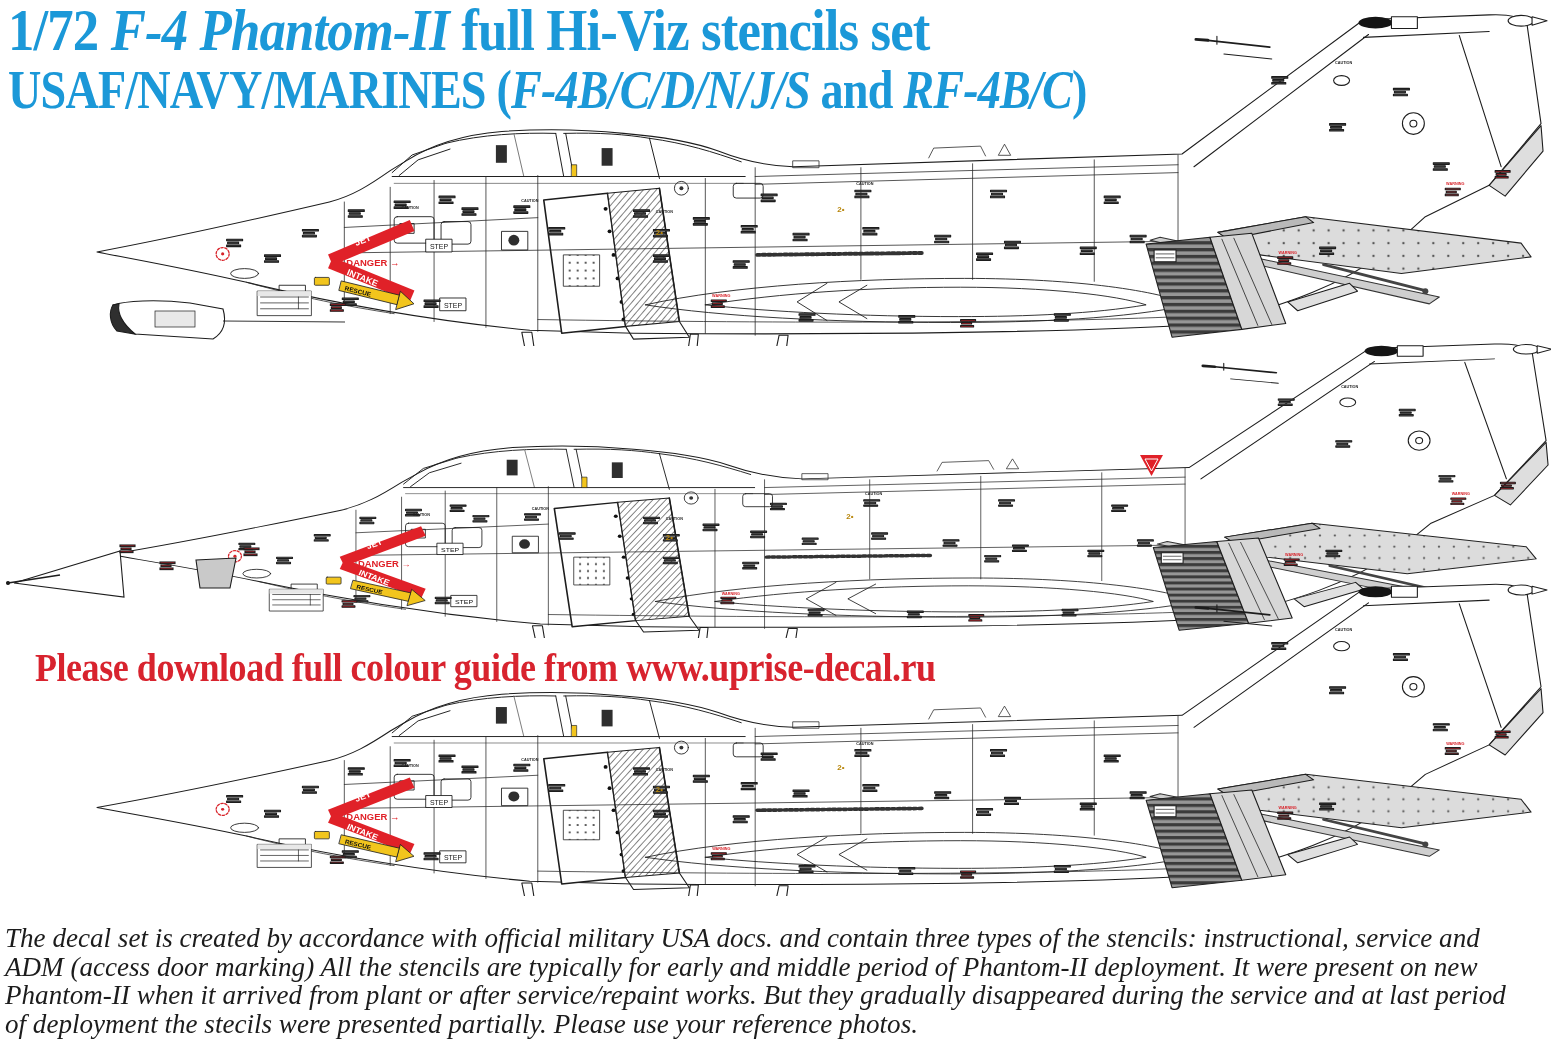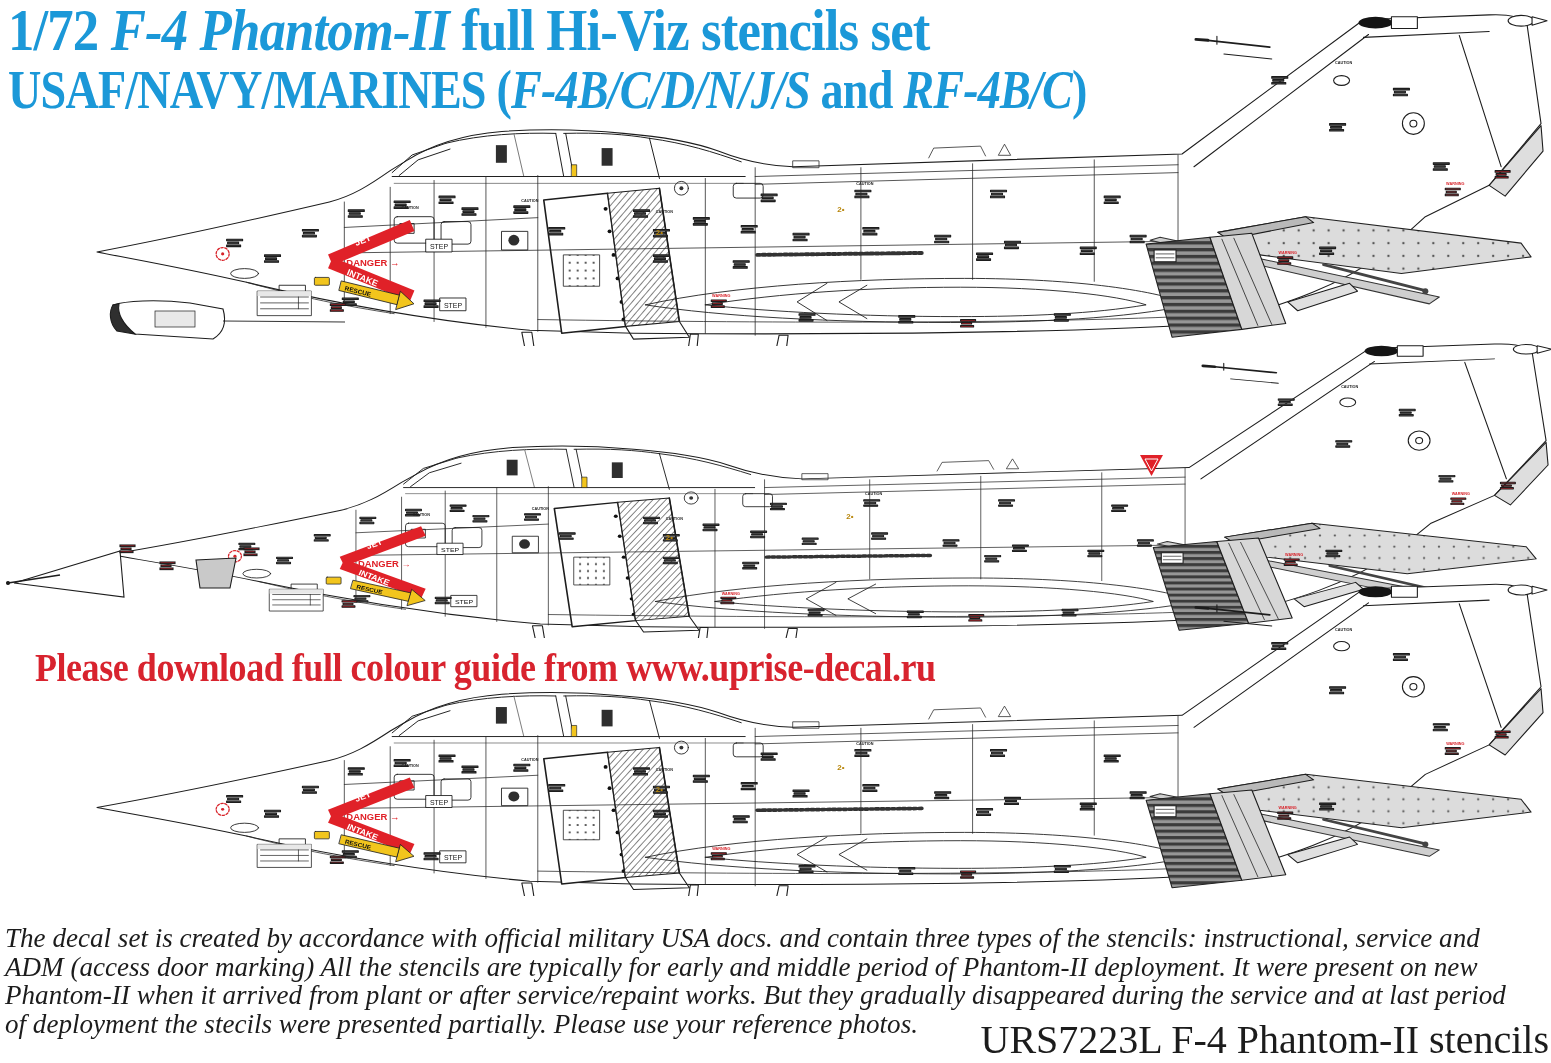--- a/index.html
+++ b/index.html
@@ -297,15 +297,14 @@
 
   <div class="notice">Please download full colour guide from www.uprise-decal.ru</div>
 
   <div class="para">
     <div>The decal set is created by accordance with official military USA docs. and contain three types of the stencils: instructional, service and</div>
     <div>ADM (access door marking) All the stencils are typically for early and middle period of Phantom-II deployment. It were present on new</div>
     <div>Phantom-II when it arrived from plant or after service/repaint works. But they gradually disappeared during the service and at last period</div>
     <div>of deployment the stecils were presented partially. Please use your reference photos.</div>
   </div>
 
-  <div class="code">URS7223L F-4 Phantom-II stencils</div>
 
 </div>
 
 </body></html>

